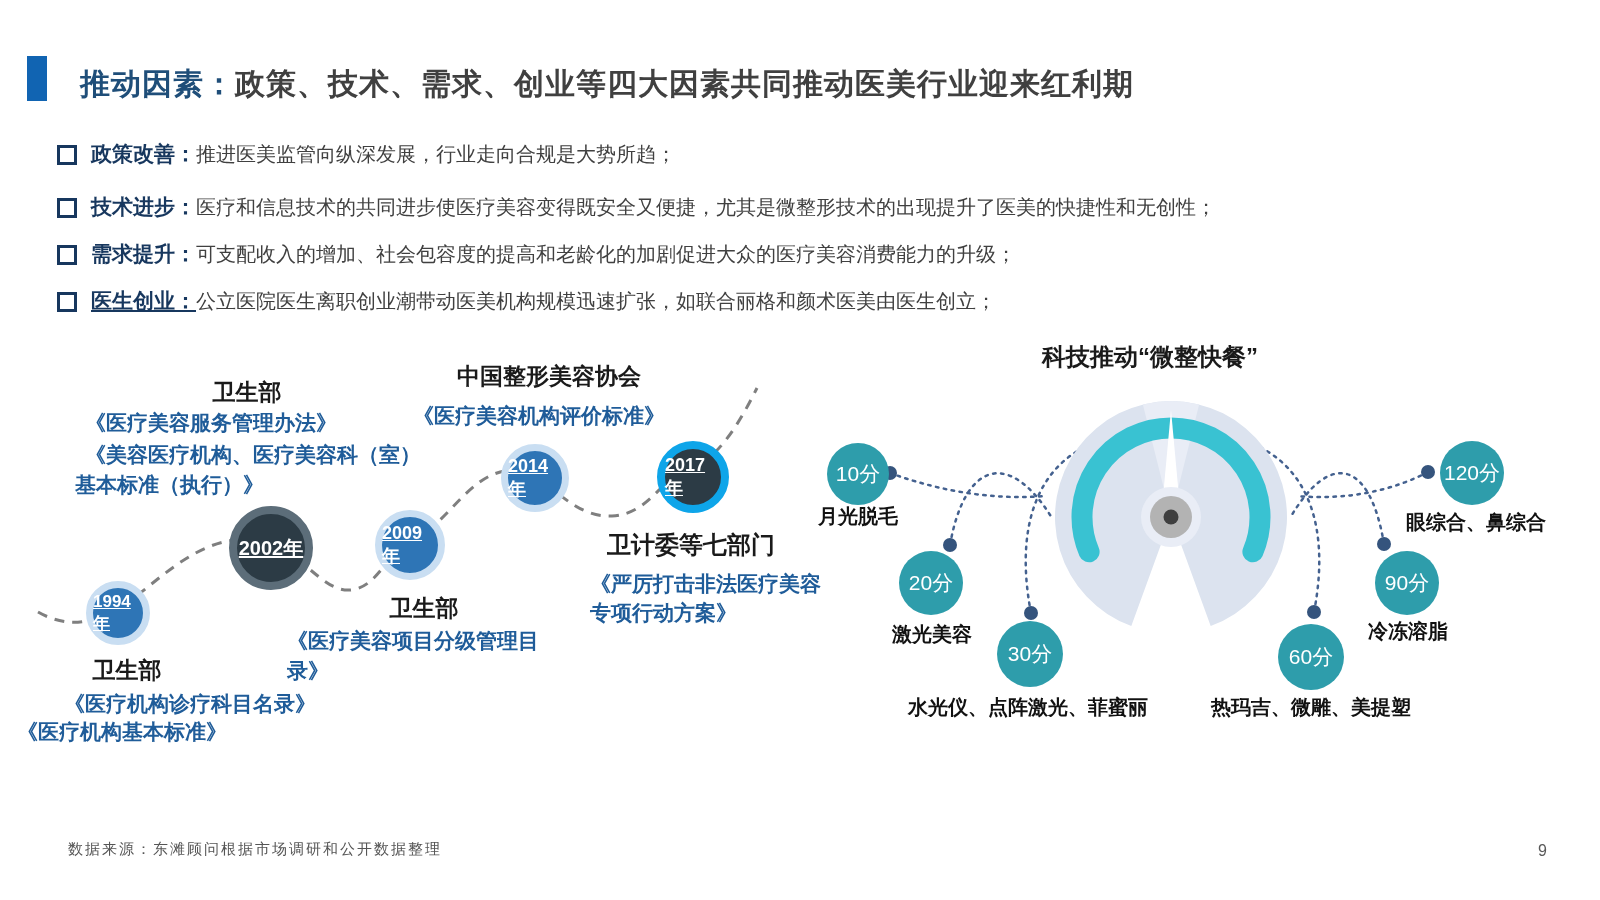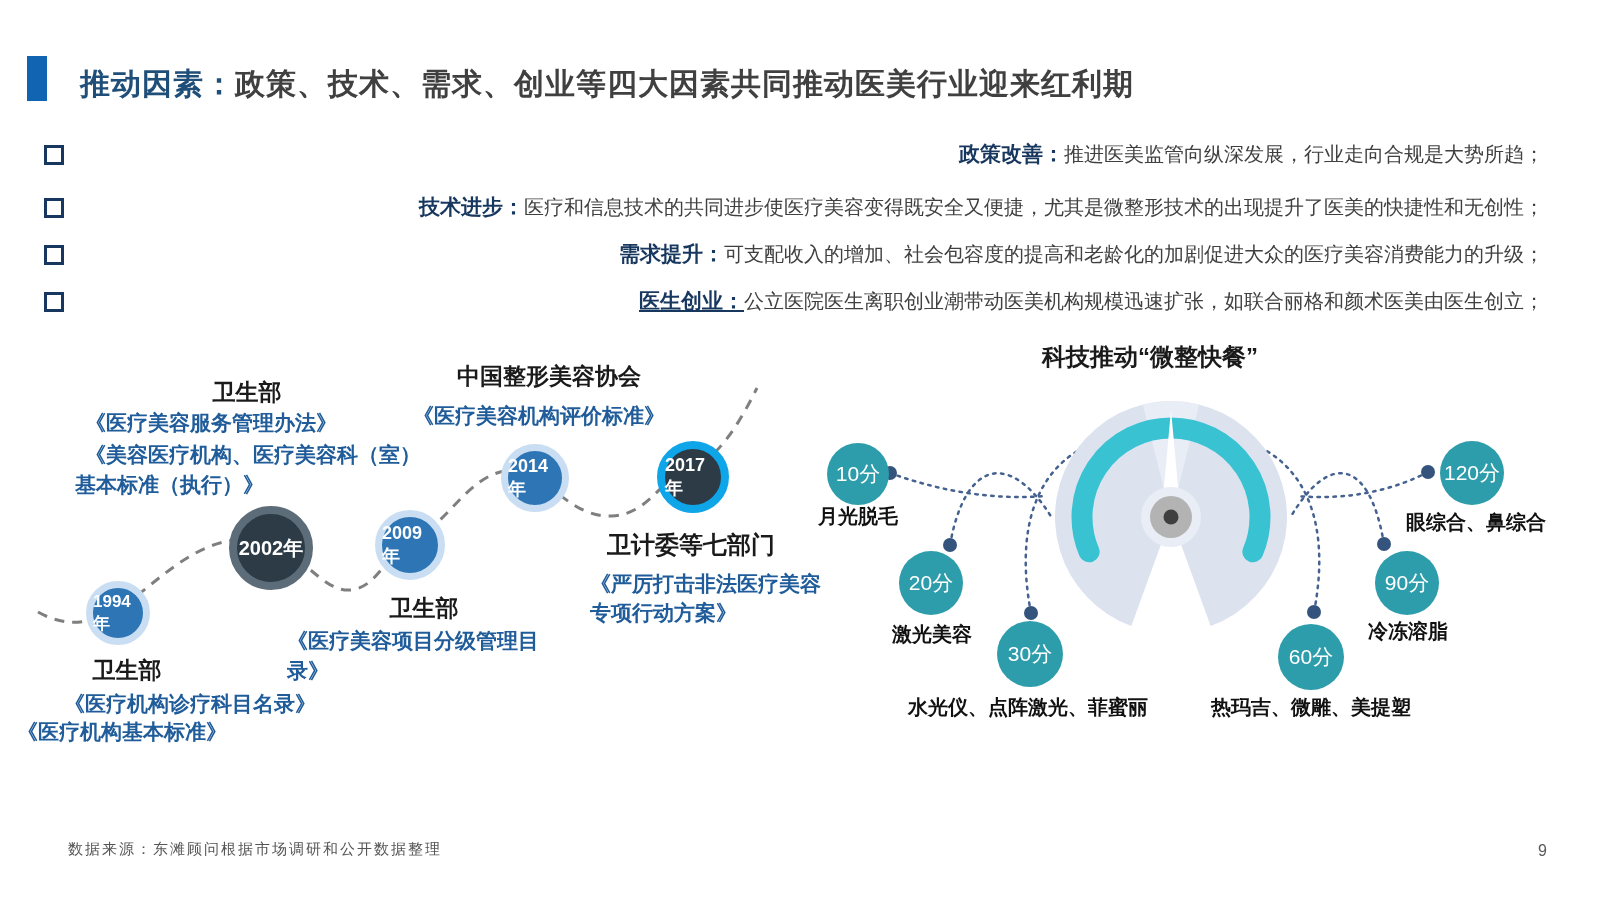--- a/index.html
+++ b/index.html
@@ -5,32 +5,32 @@
   html,body{margin:0;padding:0;}
   body{background:#ffffff;font-family:"Liberation Sans","DejaVu Sans",sans-serif;}
   .slide{position:relative;width:1600px;height:900px;background:#fff;overflow:hidden;}
 
   
   .accent-bar{position:absolute;left:27px;top:56px;width:20px;height:45px;background:#1164b2;}
   .title{position:absolute;left:80px;top:64px;margin:0;font-size:30px;font-weight:bold;color:#404040;letter-spacing:1px;}
   .title .prefix{color:#1f4e79;}
 
   
-  .bullet-row{position:absolute;left:44px;width:1500px;display:flex;align-items:flex-start;justify-content:space-between;}
+  .bullet-row{position:absolute;left:57px;width:1500px;display:flex;align-items:flex-start;}
   .bullet-sq{flex:0 0 auto;width:14px;height:14px;border:3px solid #17375e;margin-top:5px;margin-right:14px;}
   .bullet-lead{font-size:21px;font-weight:bold;color:#17375e;white-space:nowrap;}
   .bullet-lead.u{text-decoration:underline;}
   .bullet-text{font-size:20px;color:#404040;}
   .b1{top:140px;} .b2{top:193px;} .b3{top:240px;} .b4{top:287px;}
 
   
   .timeline{position:absolute;left:0;top:330px;width:800px;height:460px;}
   .timeline svg{position:absolute;left:0;top:0;}
   .tl-circle{position:absolute;border-radius:50%;display:flex;align-items:center;justify-content:center;
-             color:#fff;font-weight:bold;box-sizing:border-box;}
+             color:#fff;font-weight:bold;box-sizing:border-box;text-decoration:underline;}
   .tl-blue{background:#2e75b6;border:7px solid #c9def2;}
   .c1994{left:86px;top:251px;width:64px;height:64px;font-size:17px;}
   .c2002{left:229px;top:176px;width:84px;height:84px;font-size:20px;background:#2c3b45;border:8px solid #5c6d79;text-align:center;}
   .c2009{left:375px;top:180px;width:70px;height:70px;font-size:18px;}
   .c2014{left:501px;top:114px;width:68px;height:68px;font-size:18px;}
   .c2017{left:657px;top:111px;width:72px;height:72px;font-size:18px;background:#2c3b45;border:8px solid #0ea5e9;}
   .tl-org{position:absolute;font-weight:bold;color:#1a1a1a;font-size:23px;white-space:nowrap;}
   .tl-doc{position:absolute;font-weight:bold;color:#1f5c99;font-size:21px;white-space:nowrap;}
   .ctr{transform:translateX(-50%);}
   .orgA{left:247px;top:47px;}

